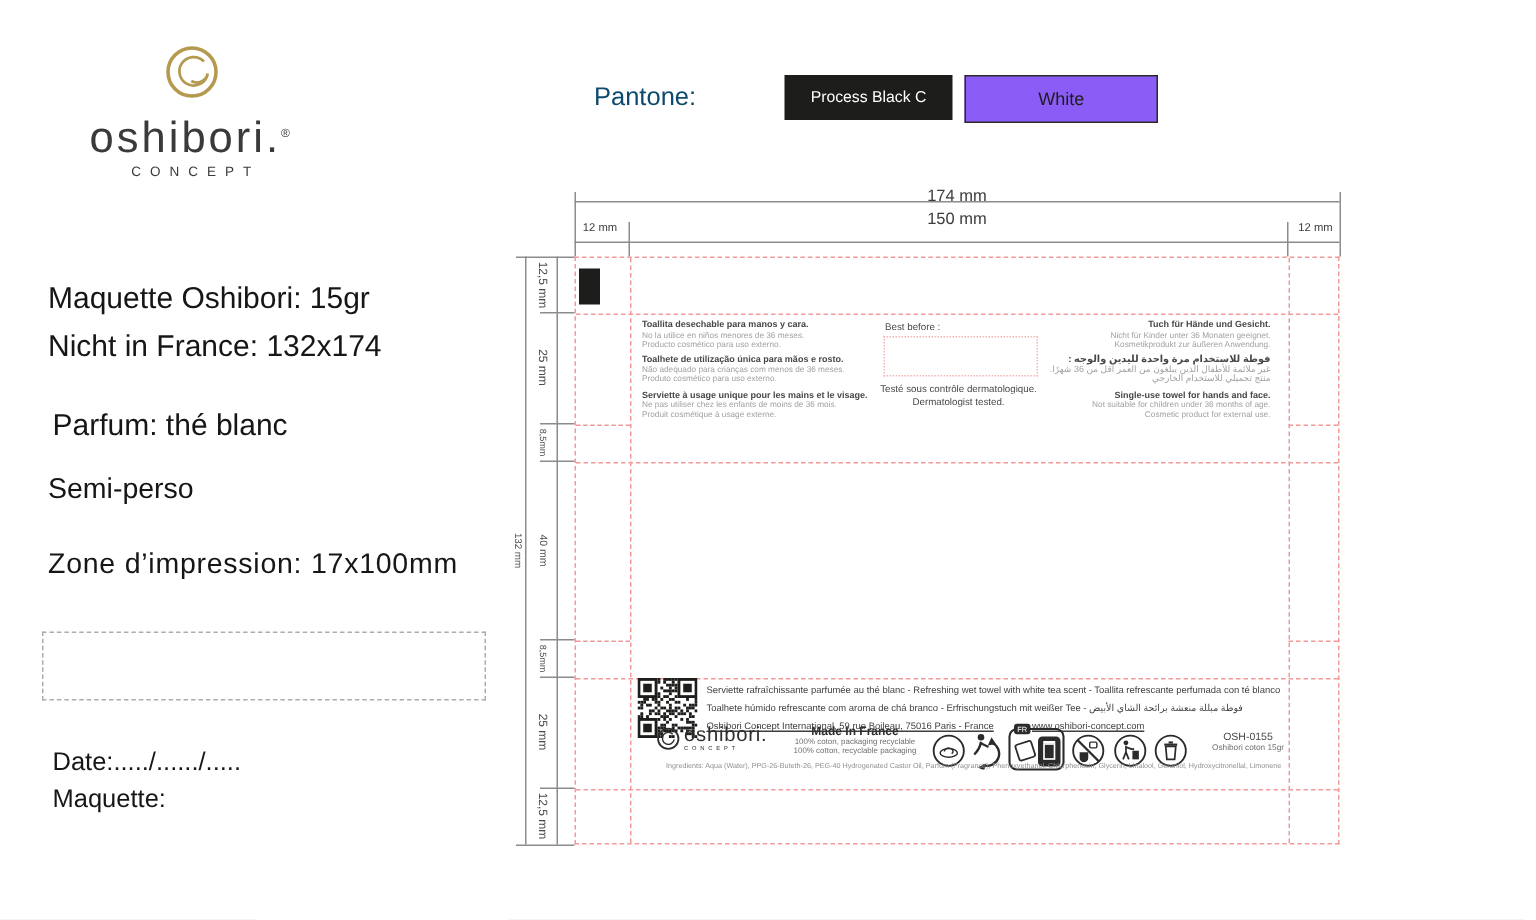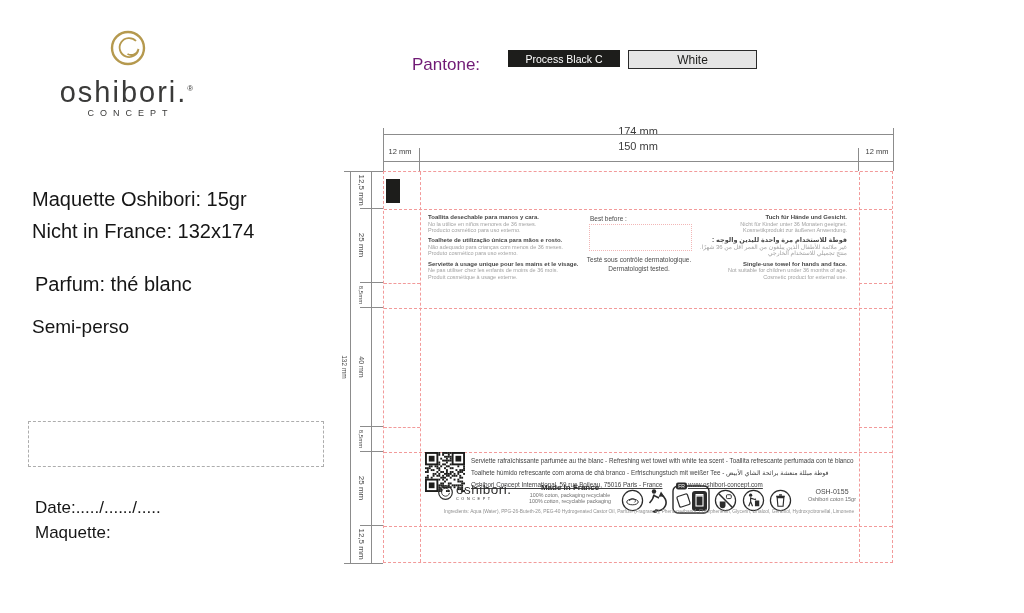--- a/index.html
+++ b/index.html
@@ -13,24 +13,24 @@
   .dash-h{position:absolute;height:0;border-top:1px dashed #f29a9a;}
   .dash-v{position:absolute;width:0;border-left:1px dashed #f29a9a;}
   .dim-label{position:absolute;color:#3c3c3c;text-align:center;}
   .vtext{position:absolute;writing-mode:vertical-rl;color:#4a4a4a;white-space:nowrap;transform:translateY(-50%);}
   
   .logo-big{position:absolute;left:45px;top:28px;width:165px;text-align:center;}
   .logo-big .brand{font-size:29px;letter-spacing:2px;color:#3a3a39;line-height:30px;}
   .logo-big .brand sup{font-size:8px;color:#3a3a39;}
   .logo-big .sub{font-size:9px;letter-spacing:6px;color:#3a3a39;margin-top:1px;padding-left:6px;}
   
-  .pantone-label{position:absolute;left:412px;top:55px;font-size:17px;color:#701a75;}
-  .swatch{position:absolute;top:50px;height:17px;display:flex;align-items:center;justify-content:center;}
+  .pantone-label{position:absolute;left:396px;top:55px;font-size:17px;color:#0c4a6e;}
+  .swatch{position:absolute;top:50px;height:30px;display:flex;align-items:center;justify-content:center;margin-left:15px;}
   .swatch-black{left:508px;width:112px;background:#1d1d1b;color:#fff;font-size:10.5px;}
-  .swatch-white{left:628px;width:127px;background:#e5e5e5;color:#1d1d1b;border:1px solid #2a2a2a;font-size:12px;}
+  .swatch-white{left:628px;width:127px;background:#8b5cf6;color:#1d1d1b;border:1px solid #2a2a2a;font-size:12px;}
   
   .spec{position:absolute;left:32px;color:#161616;text-align:center;}
   .note-box{position:absolute;left:28px;top:421px;width:294px;height:44px;border:1px dashed #adadad;}
   
   .pkg{position:absolute;left:383px;top:171px;width:510px;height:392px;border:1px dashed #f29a9a;box-sizing:border-box;}
   .pk-t{font-size:6px;font-weight:bold;color:#474747;line-height:6.6px;}
   .pk-s{font-size:5.5px;color:#a2a2a2;line-height:6.4px;}
   .pk-para{margin-bottom:4px;}
   .bb-box{position:absolute;left:205px;top:52px;width:101px;height:25px;border:1px dotted #f2b6b6;}
   .derm{position:absolute;left:175px;width:160px;text-align:center;font-size:6.5px;color:#4a4a4a;}
@@ -65,20 +65,21 @@
   </div>
 
   <div class="pantone-label">Pantone:</div>
   <div class="swatch swatch-black">Process Black C</div>
   <div class="swatch swatch-white">White</div>
 
   <div class="spec" style="top:188px;font-size:20px;">Maquette Oshibori: 15gr</div>
   <div class="spec" style="top:220px;font-size:20px;">Nicht in France: 132x174</div>
   <div class="spec" style="top:273px;left:35px;font-size:20px;">Parfum: thé blanc</div>
   <div class="spec" style="top:316px;font-size:19px;">Semi-perso</div>
+  <div class="spec" style="top:366px;font-size:19px;letter-spacing:0.5px;">Zone d’impression: 17x100mm</div>
   <div class="note-box"></div>
   <div class="spec" style="top:498px;left:35px;font-size:17px;">Date:...../....../.....</div>
   <div class="spec" style="top:523px;left:35px;font-size:17px;">Maquette:</div>
 
   <div class="dim-label" style="left:588px;top:125px;width:100px;font-size:11px;">174 mm</div>
   <div class="hline" style="left:383px;top:134px;width:510px;"></div>
   <div class="vline" style="left:383px;top:128px;height:43px;"></div>
   <div class="vline" style="left:893px;top:128px;height:43px;"></div>
   <div class="dim-label" style="left:588px;top:140px;width:100px;font-size:11px;">150 mm</div>
   <div class="dim-label" style="left:383px;top:147px;width:34px;font-size:7.5px;">12 mm</div>

